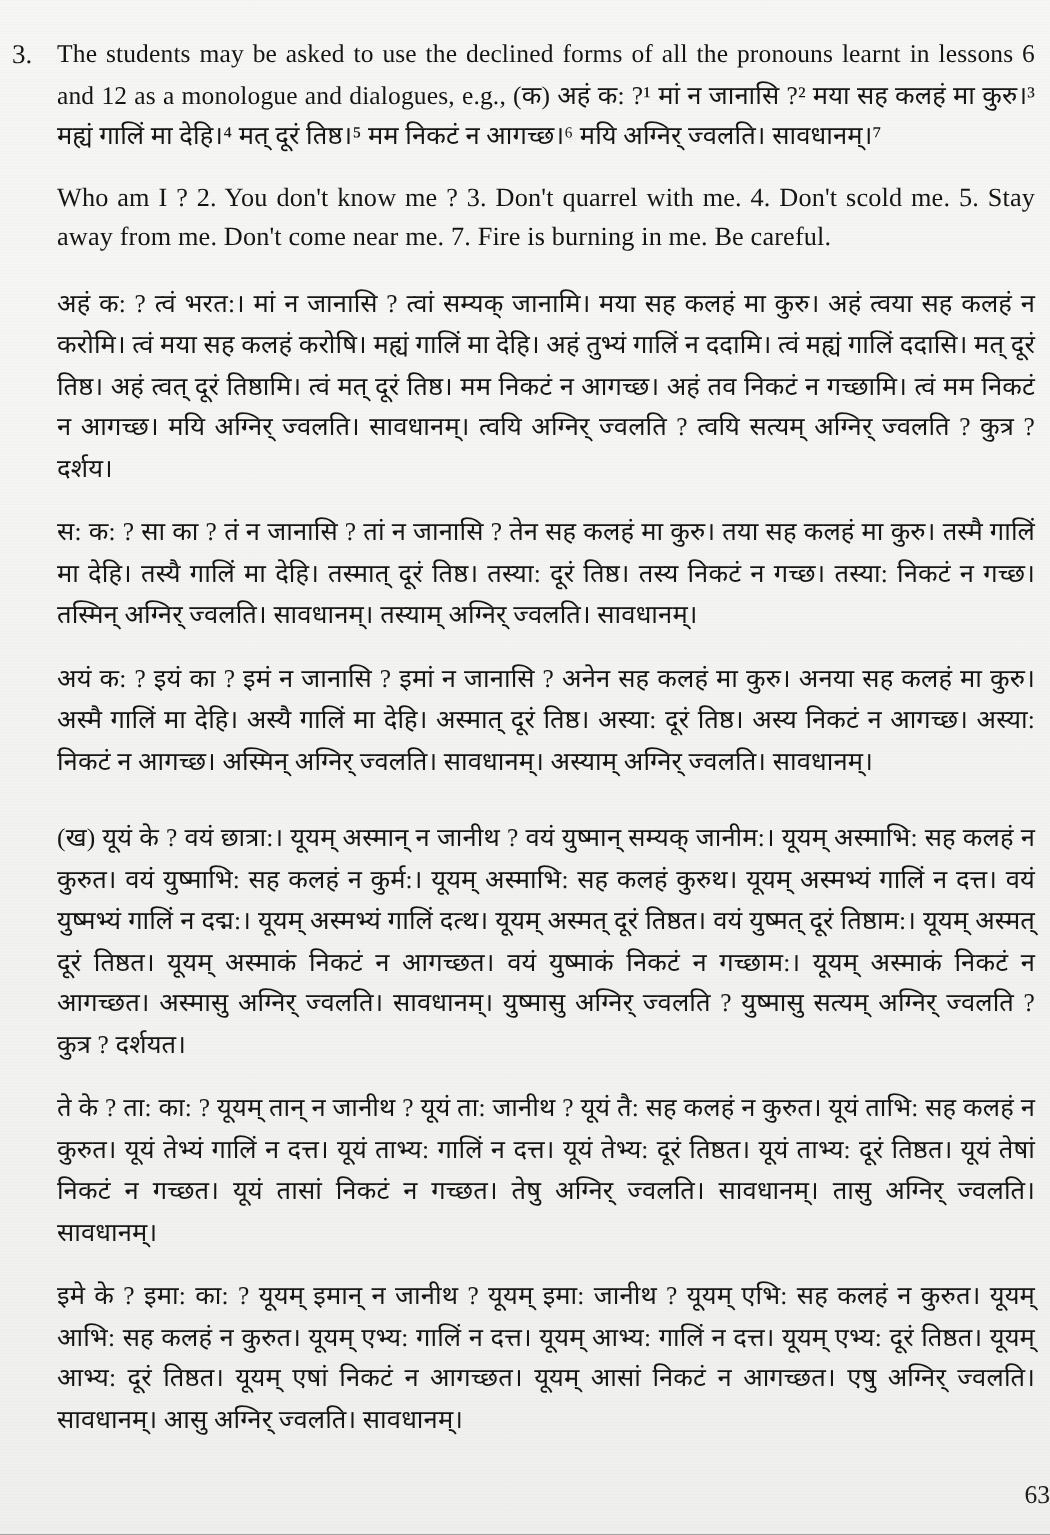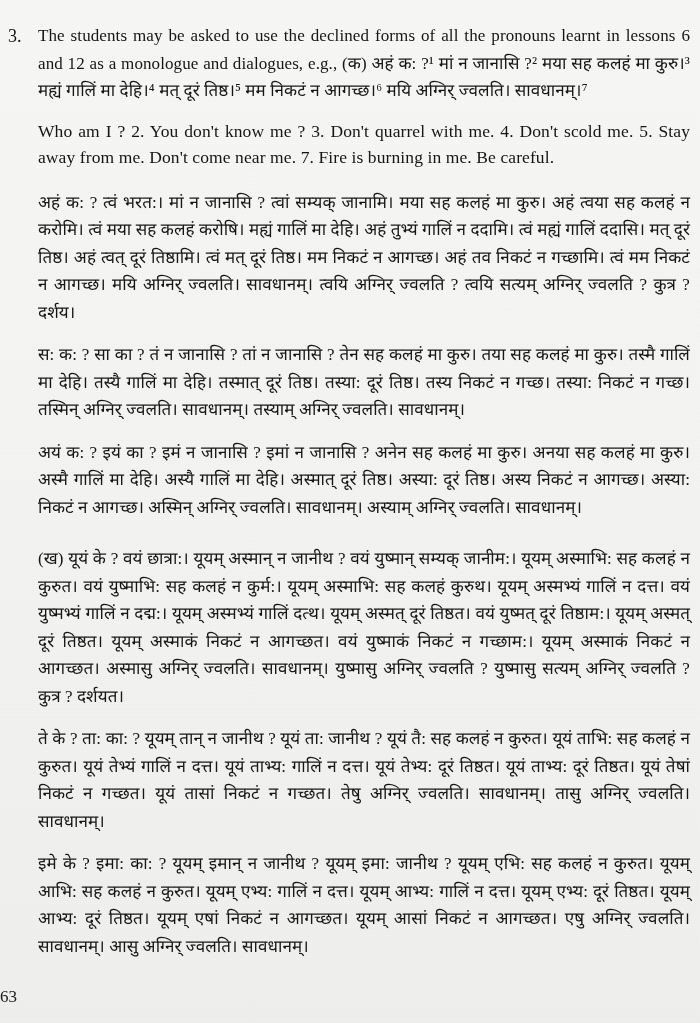--- a/index.html
+++ b/index.html
@@ -58,21 +58,21 @@
     margin-bottom: 19px;
   }
   p.para.gap-large {
     margin-top: 24px;
   }
   .page-number {
     position: absolute;
     bottom: 16px;
     left: 0;
     width: 100%;
-    text-align: left;
+    text-align: right;
     font-size: 17px;
     color: #1c1c1c;
   }
 </style>
 </head>
 <body>
 
 <div class="page">
 
   <div class="item-row">

